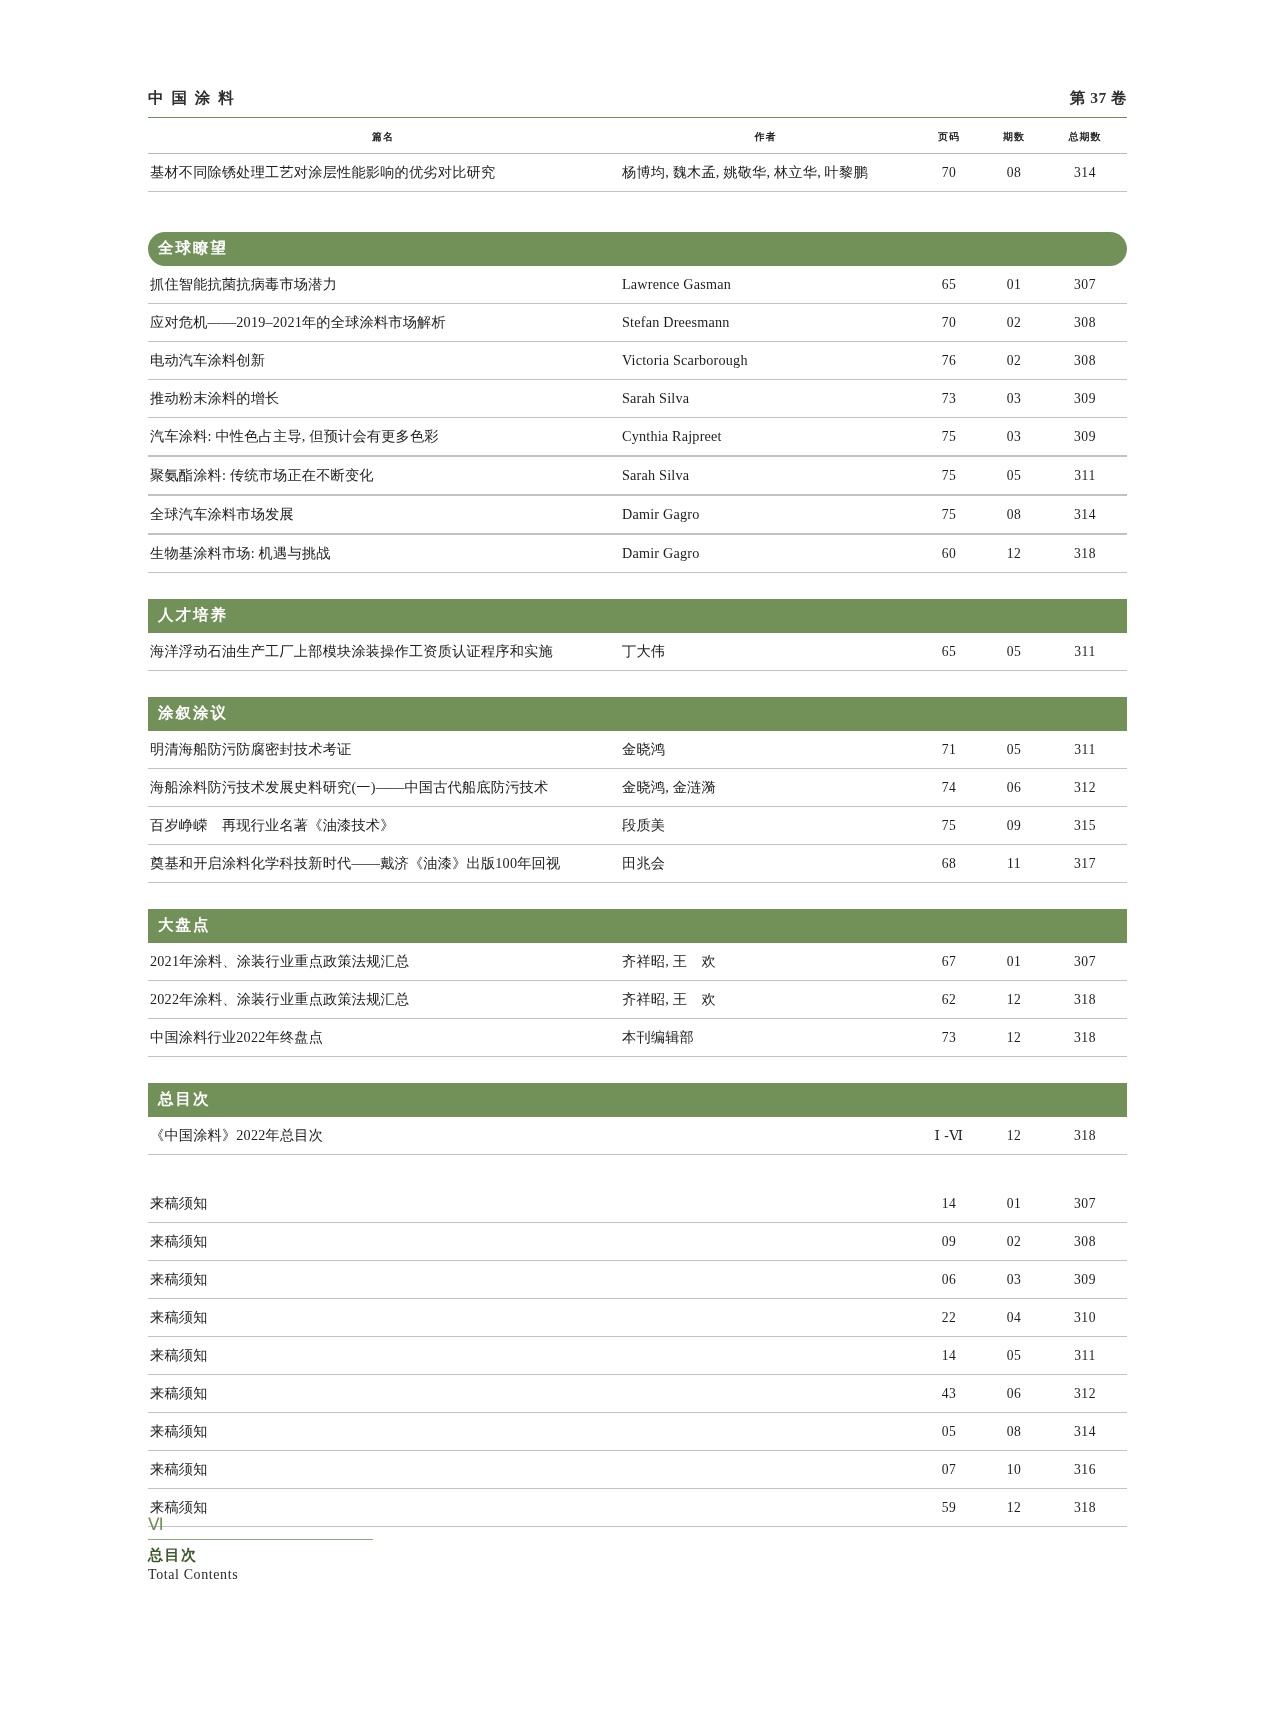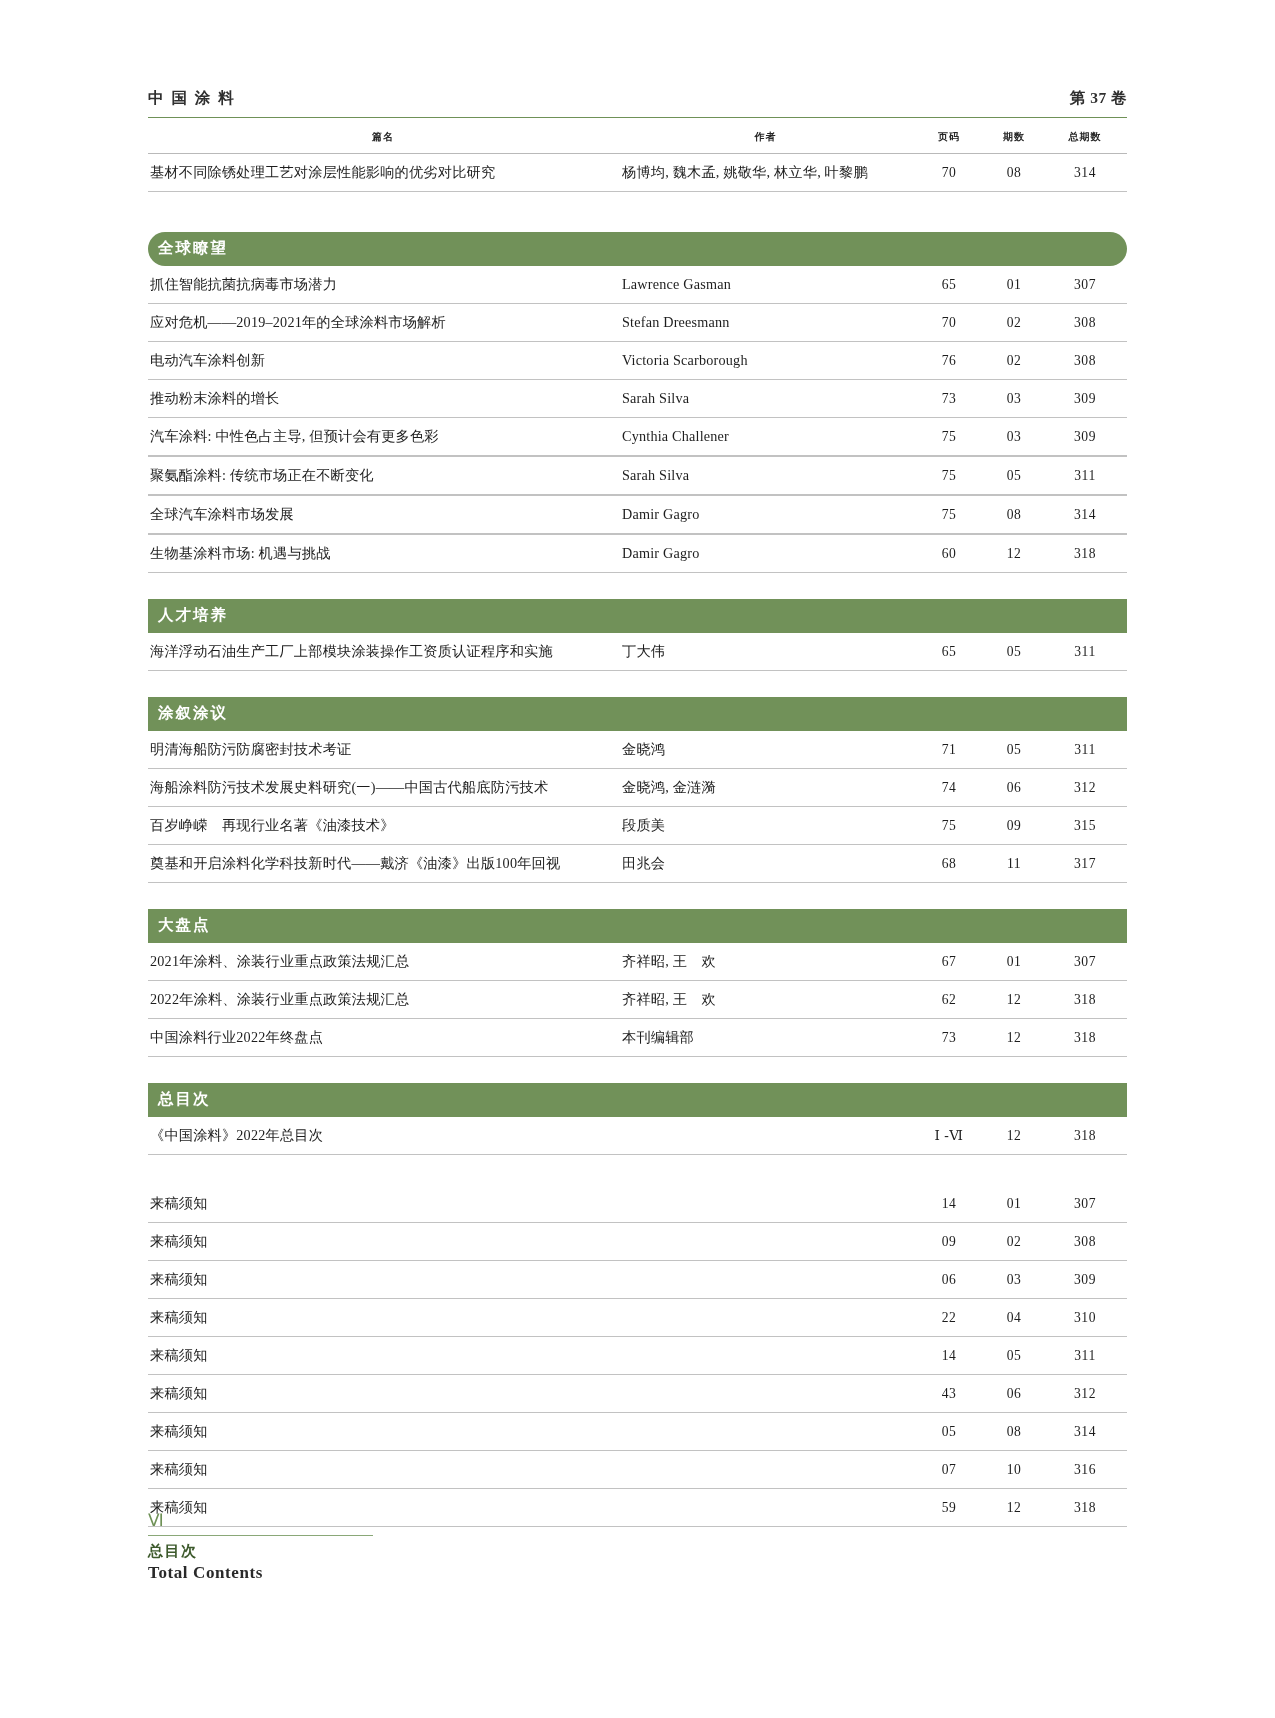--- a/index.html
+++ b/index.html
@@ -110,22 +110,22 @@
     margin-bottom: 6px;
   }
   .foot-cn {
     font-size: 15px;
     font-weight: bold;
     color: #3d5a2c;
     letter-spacing: 1.5px;
     margin-bottom: 2px;
   }
   .foot-en {
-    font-size: 17px;
-    font-weight: bold;
+    font-size: 14px;
+    font-weight: normal;
     color: #2a2a2a;
     letter-spacing: 0.6px;
   }
   .tail-block { margin-top: 30px; }
 </style>
 </head>
 <body>
 
 <div class="page">
 
@@ -212,21 +212,21 @@
             <td class="author">Sarah Silva</td>
             <td class="num">73</td>
             <td class="num">03</td>
             <td class="num">309</td>
           </tr>
           <tr class="sep-row">
             <td colspan="5"></td>
           </tr>
           <tr class="entry latin">
             <td class="title">汽车涂料: 中性色占主导, 但预计会有更多色彩</td>
-            <td class="author">Cynthia Challener</td>
+            <td class="author">Cynthia Rajpreet</td>
             <td class="num">75</td>
             <td class="num">03</td>
             <td class="num">309</td>
           </tr>
           <tr class="sep-row">
             <td colspan="5"></td>
           </tr>
           <tr class="sep-row">
             <td colspan="5"></td>
           </tr>

